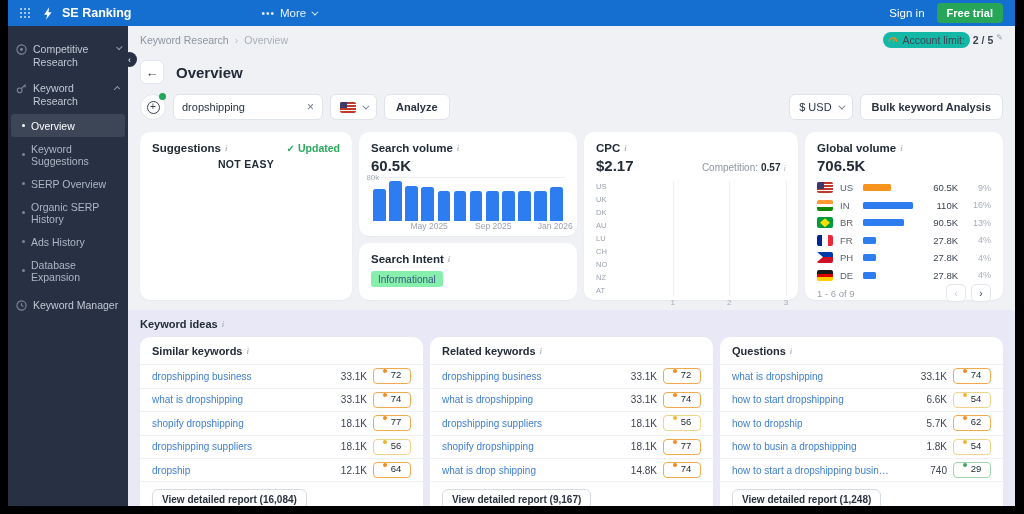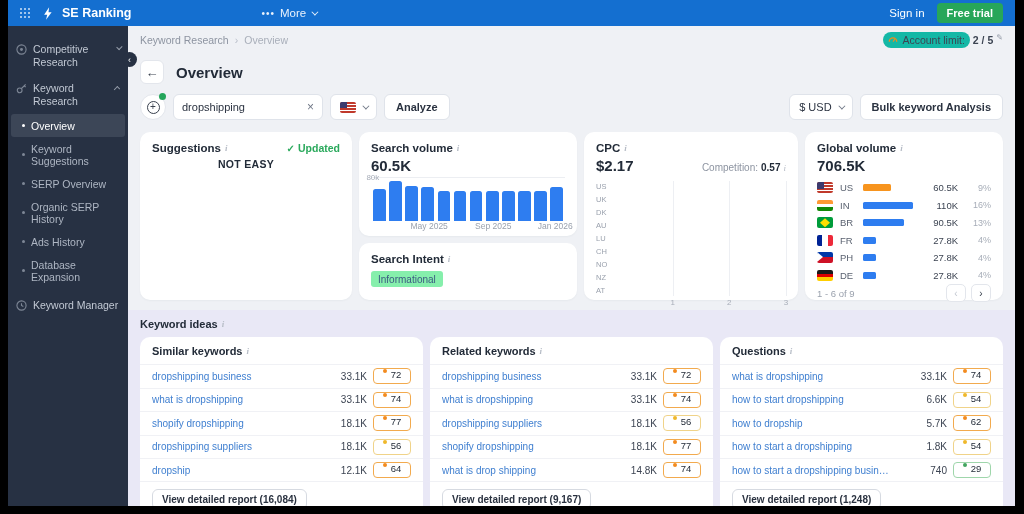--- a/index.html
+++ b/index.html
@@ -545,21 +545,21 @@
                 <span class="idea-kw">how to start dropshipping</span>
                 <span class="idea-vol">6.6K</span>
                 <span class="kd-badge" style="border-color:#f0d389"><span class="kd-dot" style="background:#efb82b"></span>54</span>
               </div>
               <div class="idea-row">
                 <span class="idea-kw">how to dropship</span>
                 <span class="idea-vol">5.7K</span>
                 <span class="kd-badge" style="border-color:#f2aa4e"><span class="kd-dot" style="background:#f28b1f"></span>62</span>
               </div>
               <div class="idea-row">
-                <span class="idea-kw">how to start a dropshipping</span>
+                <span class="idea-kw">how to busin a dropshipping</span>
                 <span class="idea-vol">1.8K</span>
                 <span class="kd-badge" style="border-color:#f0d389"><span class="kd-dot" style="background:#efb82b"></span>54</span>
               </div>
               <div class="idea-row">
                 <span class="idea-kw">how to start a dropshipping busin…</span>
                 <span class="idea-vol">740</span>
                 <span class="kd-badge" style="border-color:#9fd6ab"><span class="kd-dot" style="background:#43a55f"></span>29</span>
               </div>
               <div class="idea-foot"><button class="report-btn">View detailed report (1,248)</button></div>
             </div>

